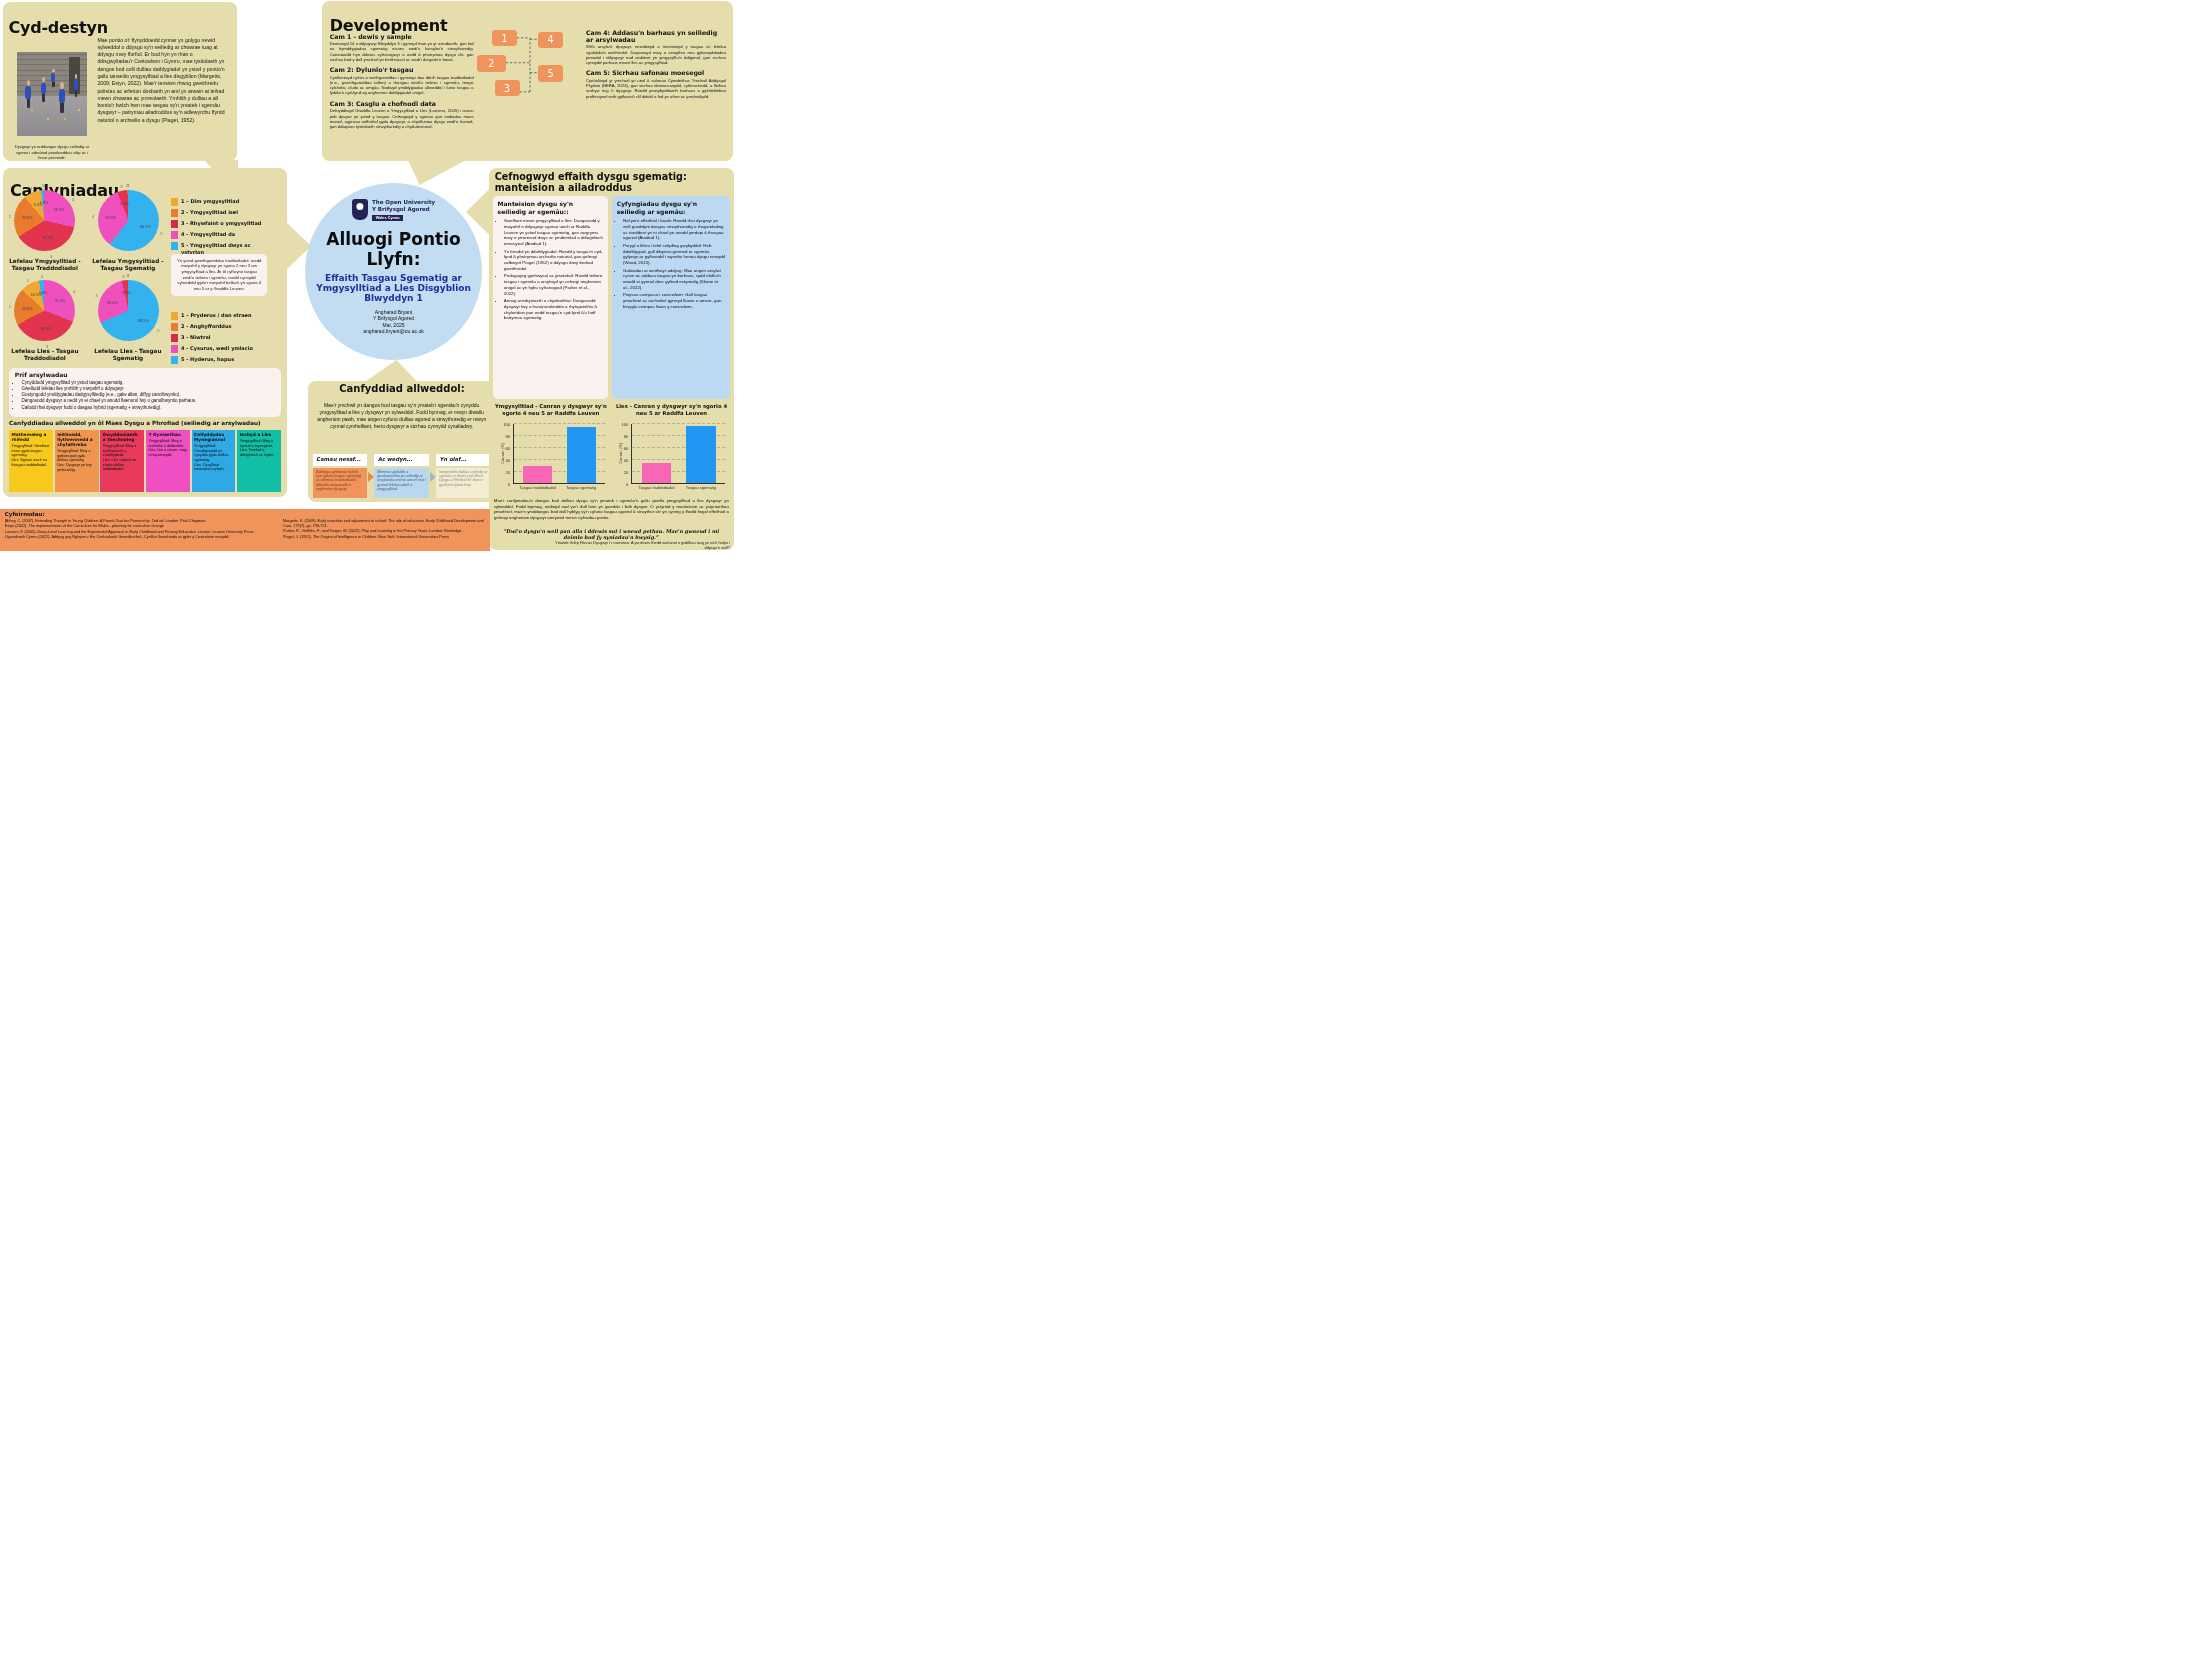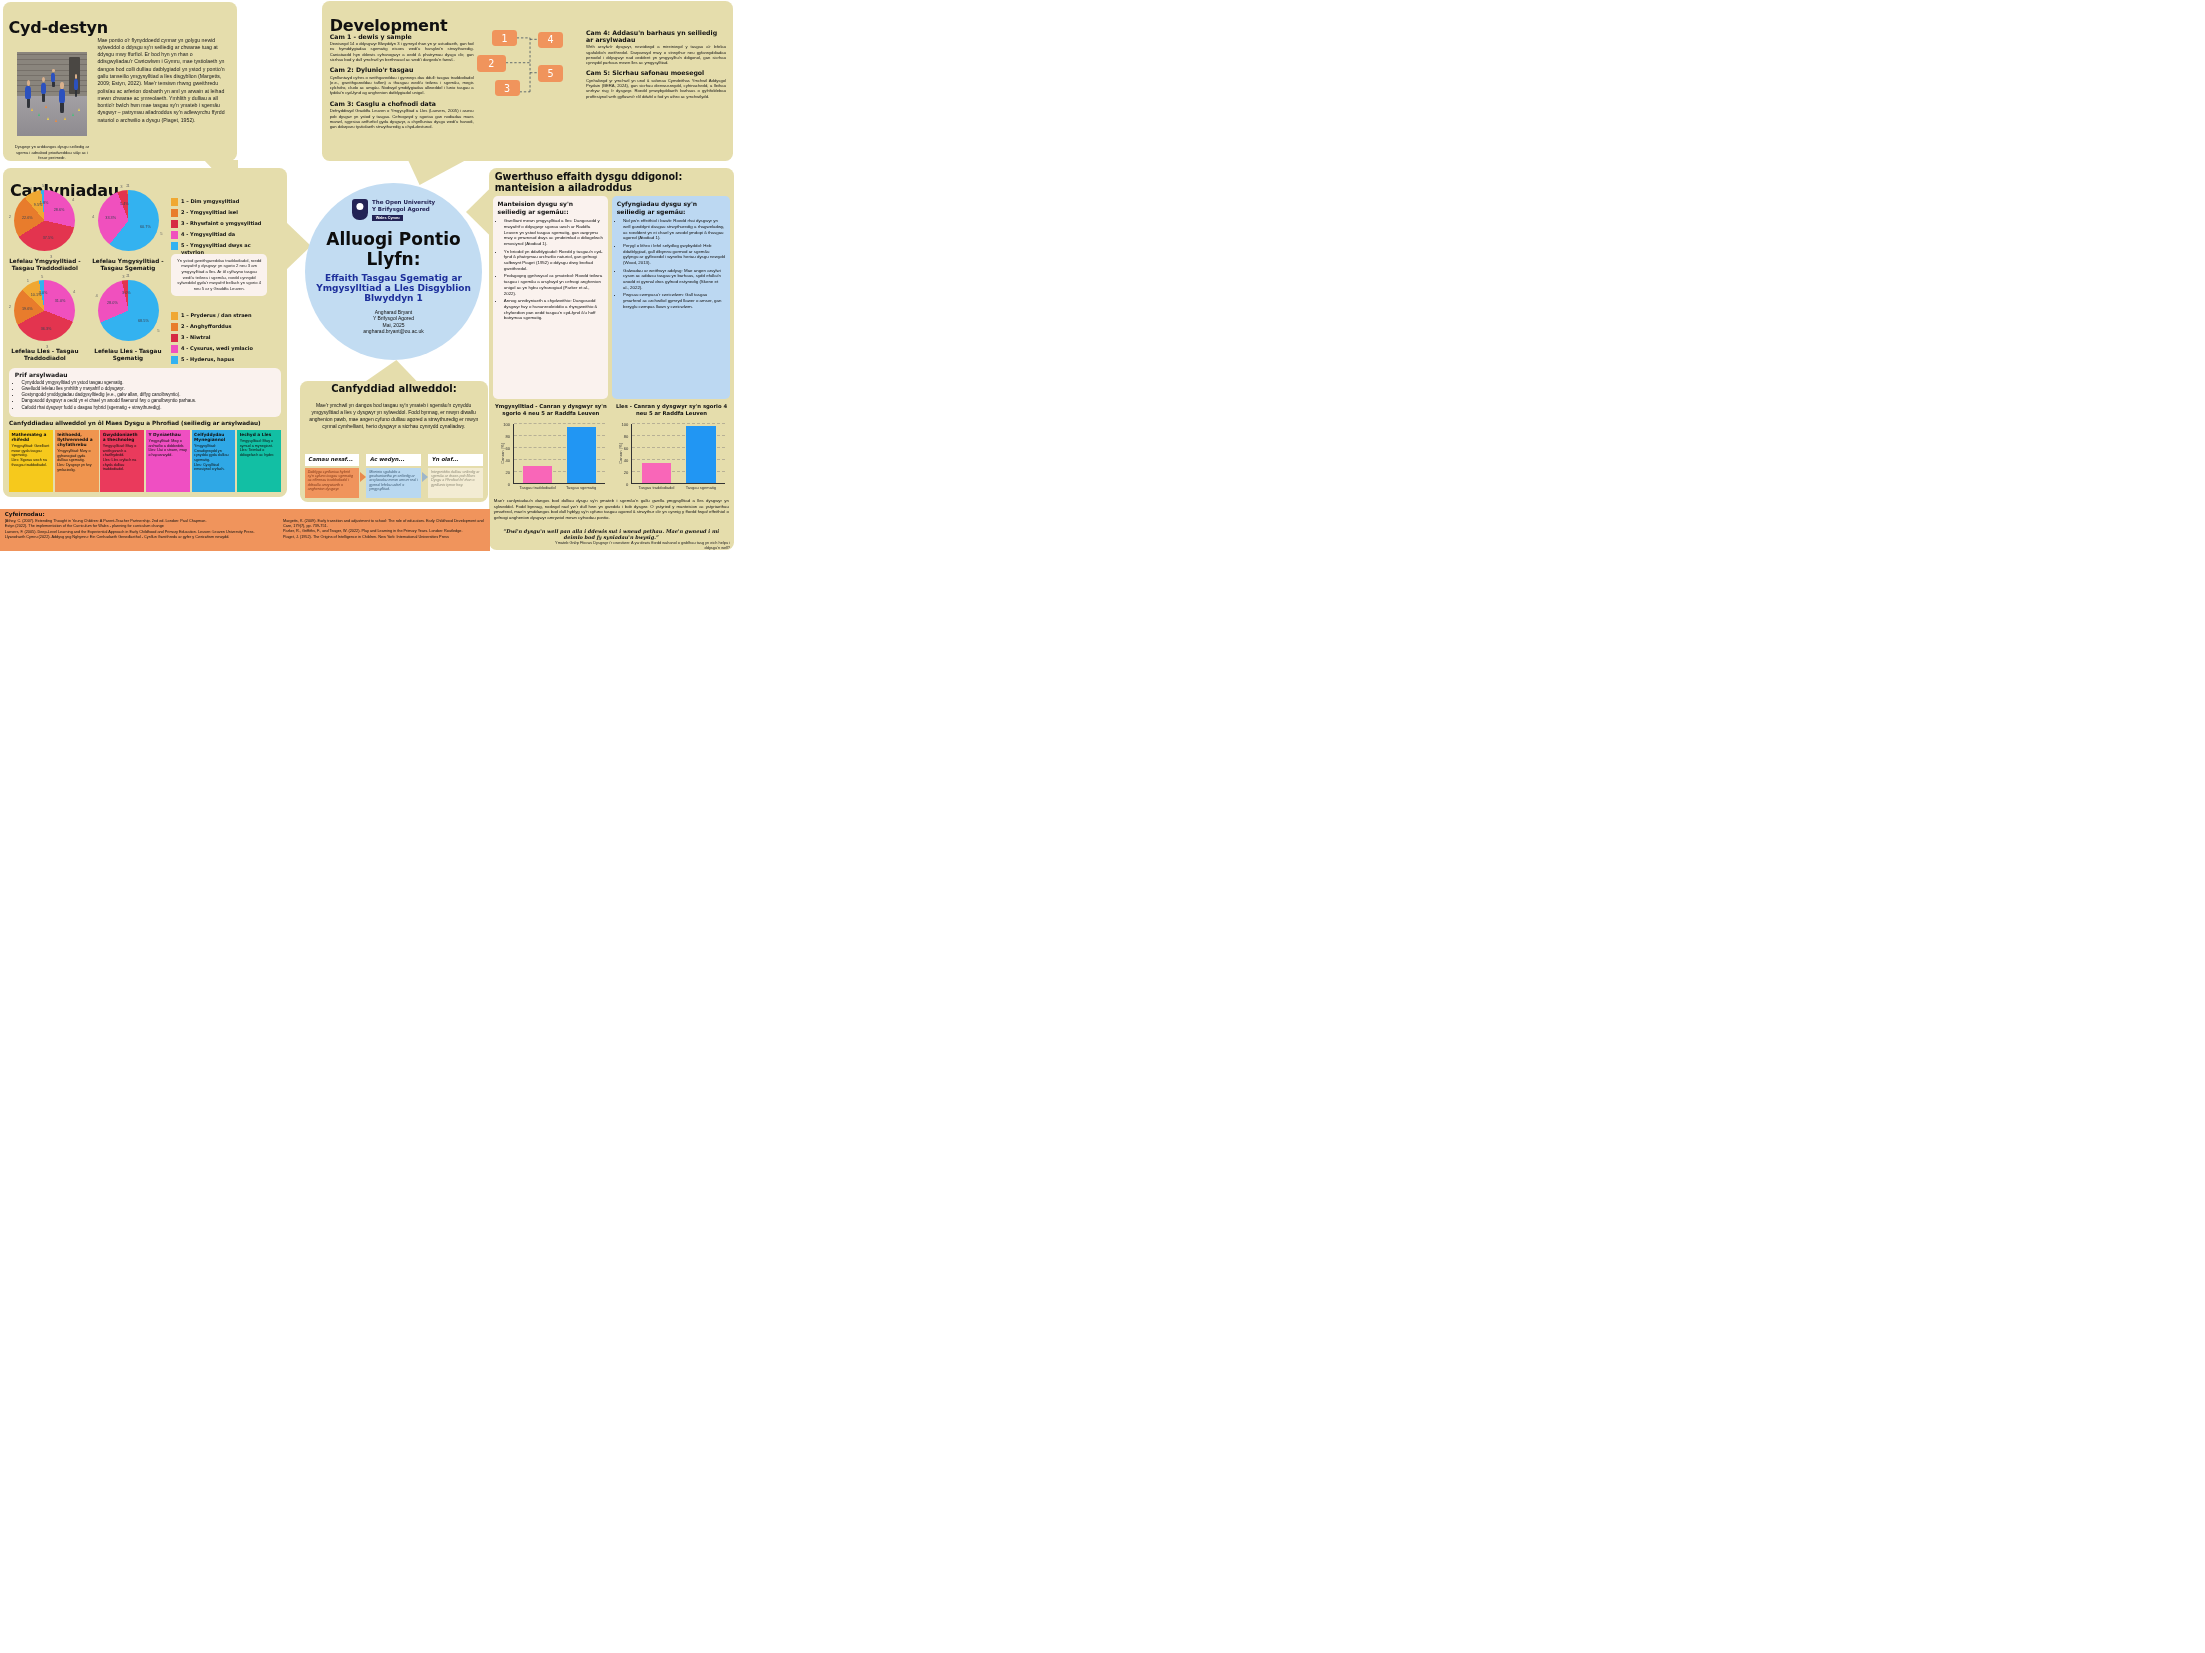--- a/index.html
+++ b/index.html
@@ -66,21 +66,21 @@
   .ou{display:flex;align-items:flex-start;}
   .ou-shield{width:16.3px;height:21px;background:#232355;border-radius:2.9px 2.9px 7.2px 7.2px;position:relative;}
   .ou-shield::after{content:'';position:absolute;left:50%;top:3.4px;transform:translateX(-50%);width:7.2px;height:7.2px;border-radius:50%;background:#fff;}
   .ou-text{margin-left:3.8px;text-align:left;}
   .ou-line{font-family:"DejaVu Sans",sans-serif;font-weight:800;font-size:5.5px;line-height:1.2;color:#232355;}
   .ou-badge{display:inline-block;margin-top:1.4px;background:#232355;color:#fff;font-weight:bold;font-size:3.8px;padding:1px 3.8px;}
   .c-title{font-family:"DejaVu Sans",sans-serif;font-weight:800;font-size:17px;margin-top:7.7px;color:#0d0d0d;}
   .c-sub{font-family:"DejaVu Sans",sans-serif;font-weight:800;font-size:9px;line-height:1.16;color:#1D2F9B;max-width:158px;margin-top:3.4px;}
   .c-auth{margin-top:4.8px;font-size:5px;line-height:1.32;color:#111;}
   
-  .canf{left:300px;top:381px;width:188px;height:121px;}
+  .canf{left:308px;top:381px;width:188px;height:121px;}
   .canf .kf-title{position:absolute;left:0;top:1.9px;width:100%;text-align:center;font-family:"DejaVu Sans",sans-serif;font-weight:800;font-size:10px;}
   .kf-body{position:absolute;left:7.7px;top:21px;width:172px;font-size:5px;line-height:1.4;text-align:center;}
   .kf-row{position:absolute;left:4.8px;top:73px;width:178px;display:flex;align-items:flex-start;}
   .kf-col{width:57px;}
   .kf-h{background:#fff;height:11.5px;line-height:11.5px;padding-left:3.8px;font-family:"DejaVu Sans",sans-serif;font-weight:800;font-style:italic;font-size:5.3px;box-sizing:border-box;}
   .kf-b{margin-top:2.4px;height:30px;padding:1.9px 2.9px;font-size:3.6px;line-height:1.2;font-style:italic;box-sizing:border-box;overflow:hidden;}
   .kf-arrow{width:0;height:0;margin:18px 0.5px 0;border-top:5.3px solid transparent;border-bottom:5.3px solid transparent;}
   .kf-arrow.a1{border-left:6.2px solid #E98A4E;}
   .kf-arrow.a2{border-left:6.2px solid #9FB6C9;}
   
@@ -400,21 +400,21 @@
         <div class="kf-arrow a2"></div>
         <div class="kf-col">
           <div class="kf-h">Yn olaf...</div>
           <div class="kf-b" style="background: rgb(243, 236, 211); color: rgb(141, 138, 119);">Integreiddio dulliau seiliedig ar sgemâu ar draws pob Maes Dysgu a Phrofiad fel rhan o gynllunio tymor hwy.</div>
         </div>
       </div>
   </section>
 
   <section class="panel gwer">
     <div class="gw-title">
-      <div>Gwerthuso effaith dysgu ddigonol:</div>
+      <div>Cefnogwyd effaith dysgu sgematig:</div>
       <div>manteision a ailadroddus</div>
     </div>
     <div class="ebox benefits">
       <h4>Manteision dysgu sy'n seiliedig ar sgemâu::</h4>
       <ul>
           <li>Gwelliant mewn ymgysylltiad a lles: Dangosodd y mwyafrif o ddysgwyr sgorau uwch ar Raddfa Leuven yn ystod tasgau sgematig, gan awgrymu mwy o ymwneud dwys ac ymdeimlad o ddiogelwch emosiynol (Atodiad 1).</li>
           <li>Yn briodol yn ddatblygiadol: Roedd y tasgau'n cyd-fynd â phatrymau archwilio naturiol, gan gefnogi safbwynt Piaget (1952) o ddysgu drwy brofiad gweithredol.</li>
           <li>Pedagogeg gynhwysol ac ymatebol: Roedd teilwra tasgau i sgemâu a arsylwyd yn cefnogi anghenion unigol ac yn hybu cyfranogiad (Parker et al., 2022).</li>
           <li>Annog annibyniaeth a chydweithio: Dangosodd dysgwyr fwy o hunanreoleiddio a rhyngweithio â chyfoedion pan oedd tasgau'n cyd-fynd â'u hoff batrymau sgematig.</li>
         </ul>

